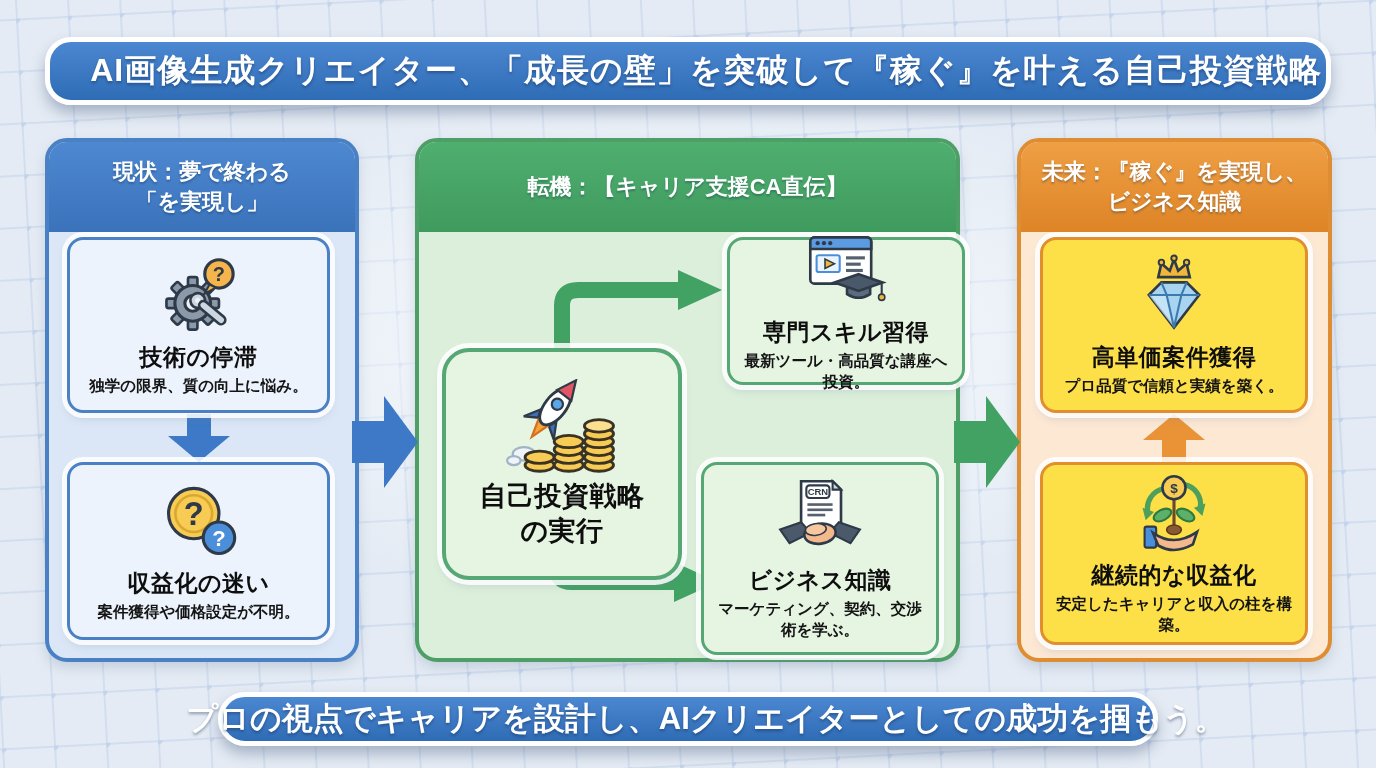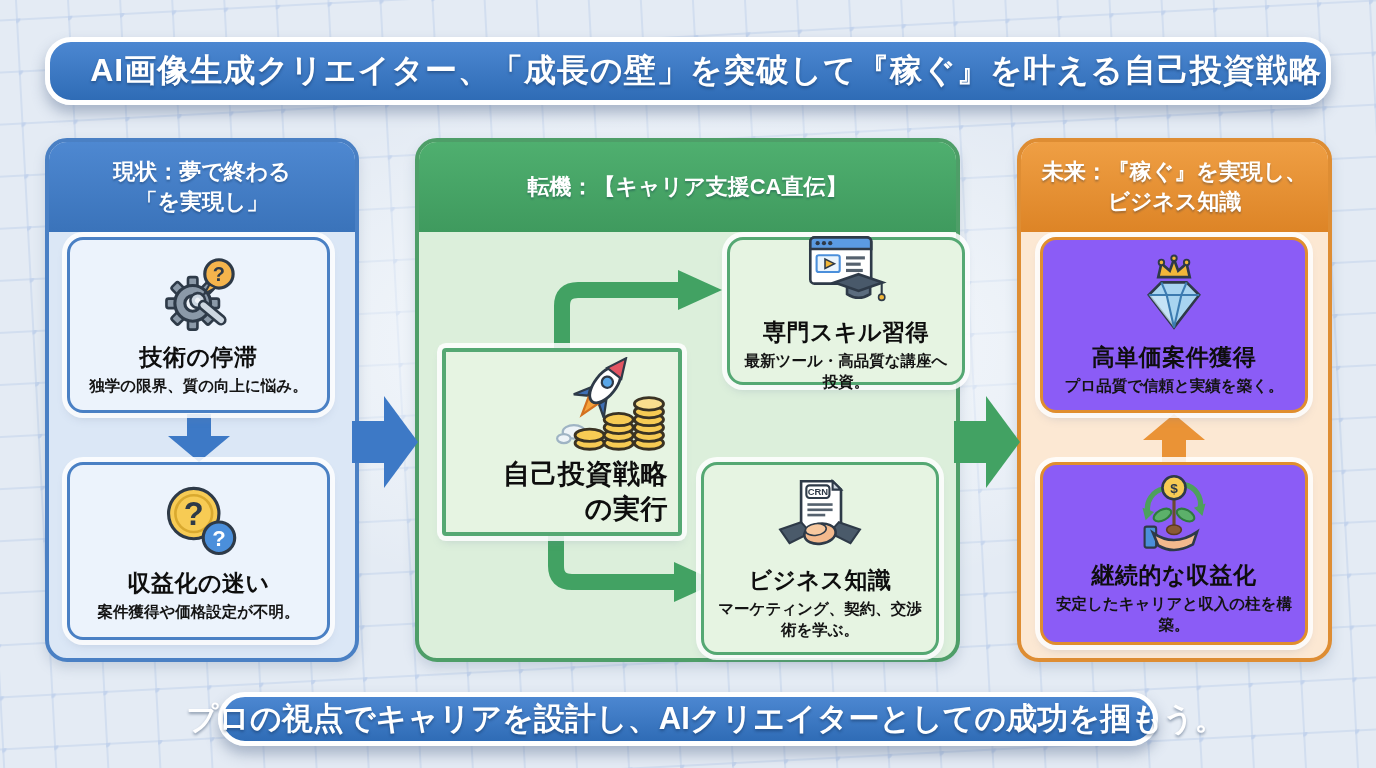--- a/index.html
+++ b/index.html
@@ -41,27 +41,27 @@
   .col-current .col-header { background:linear-gradient(180deg,#4e88d1,#3a73ba); }
   .col-turning .col-header { background:linear-gradient(180deg,#4faf6f,#3f9a5e); }
   .col-future  .col-header { background:linear-gradient(180deg,#ef9f44,#dd8426); }
 
   
   .box { position:absolute; z-index:3; border-radius:16px; display:flex; flex-direction:column;
          align-items:center; justify-content:center; padding:8px 10px; text-align:center;
          box-shadow:0 0 0 5px rgba(255,255,255,.85), 0 5px 10px rgba(110,130,160,.28); }
   .box-blue   { background:#ecf3fc; border:3px solid #4a80c4; }
   .box-green  { background:#e6f4e2; border:3px solid #55a873; }
-  .box-orange { background:#8b5cf6; border:3px solid #e08e2e; }
+  .box-orange { background:#fde047; border:3px solid #e08e2e; }
   .box-title { font-size:23px; font-weight:800; color:#0e0e0e; margin-top:4px; letter-spacing:.5px; }
   .box-desc  { font-size:15.5px; font-weight:700; color:#141414; line-height:1.35; margin-top:3px; }
 
   .box-tech      { left:67px;  top:237px; width:263px; height:176px; }
   .box-monetize  { left:67px;  top:462px; width:263px; height:178px; }
-  .box-center    { left:442px; top:348px; width:240px; height:188px; border-radius:4px; border-width:4px;align-items:flex-end; }
+  .box-center    { left:442px; top:348px; width:240px; height:232px; border-radius:27px; border-width:4px; }
   .box-center .box-title { font-size:27px; line-height:1.3; }
   .box-skill     { left:719px; top:237px; width:238px; height:148px;margin-left:8px; }
   .box-business  { left:701px; top:462px; width:238px; height:193px; }
   .box-highvalue { left:1040px; top:237px; width:268px; height:176px; }
   .box-sustain   { left:1040px; top:462px; width:268px; height:183px; }
 
   
   .arrow { position:absolute; z-index:2; }
   .arrow-down-blue   { left:168px;  top:414px; }
   .arrow-right-blue  { left:352px;  top:396px; }

